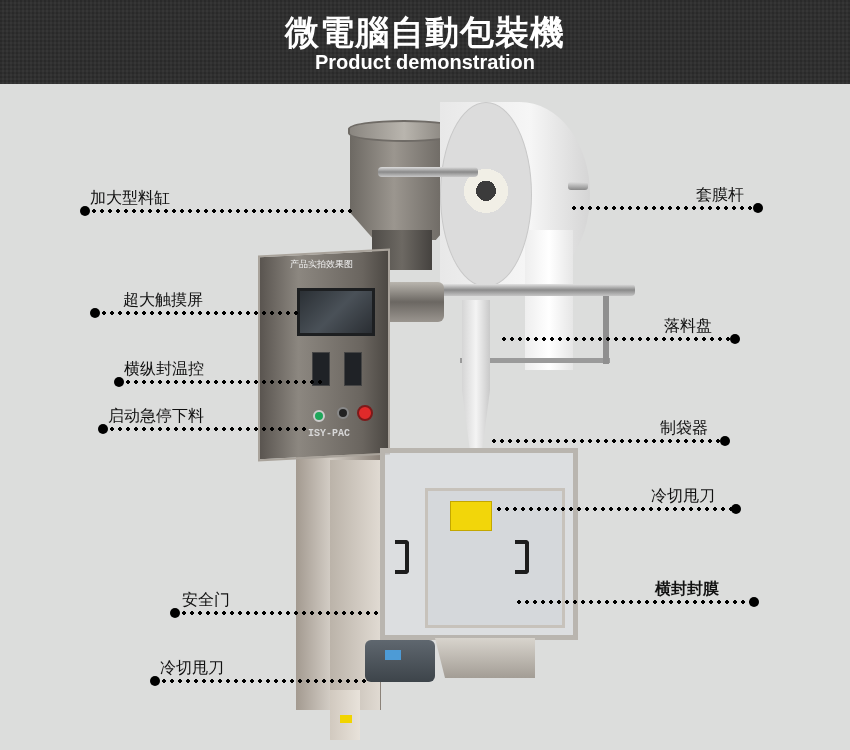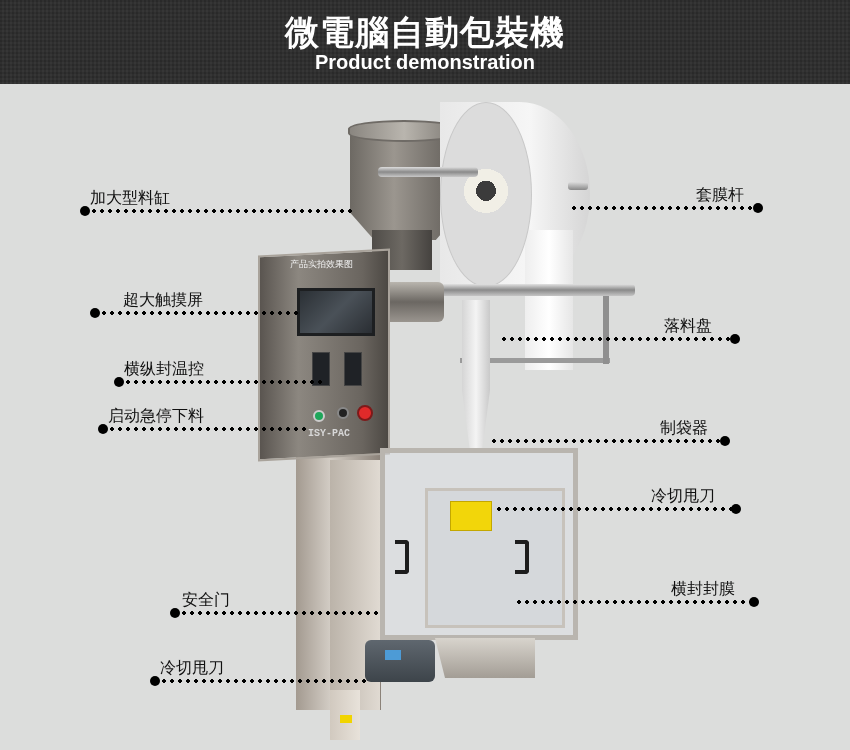--- a/index.html
+++ b/index.html
@@ -146,16 +146,16 @@
   <span class="label" style="left:170px;">制袋器</span>
   <span class="line" style="left:0; width:232px;"></span>
   <span class="dot" style="left:230px;"></span>
 </div>
 <div class="callout" style="left:495px; top:486px; width:245px;">
   <span class="label" style="left:156px;">冷切甩刀</span>
   <span class="line" style="left:0; width:238px;"></span>
   <span class="dot" style="left:236px;"></span>
 </div>
 <div class="callout" style="left:515px; top:579px; width:242px;">
-  <span class="label" style="left:156px;">横封封膜</span>
+  <span class="label" style="left:140px;font-weight:bold;">横封封膜</span>
   <span class="line" style="left:0; width:236px;"></span>
   <span class="dot" style="left:234px;"></span>
 </div>
 
 </body></html>

